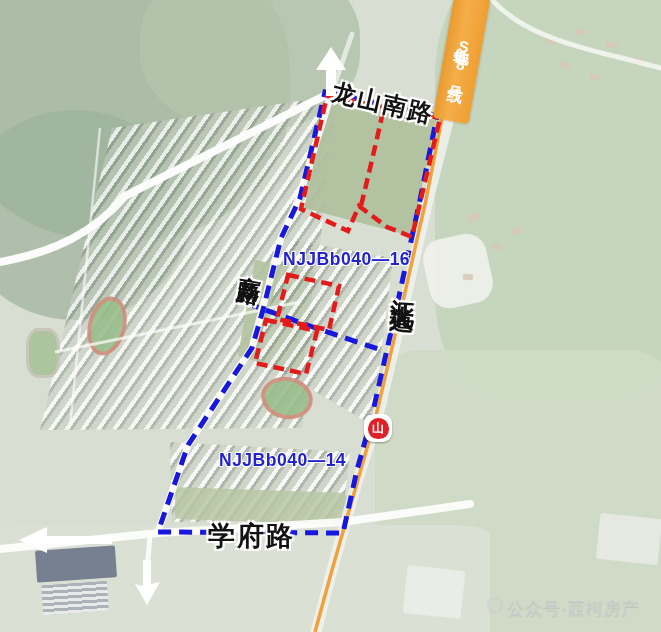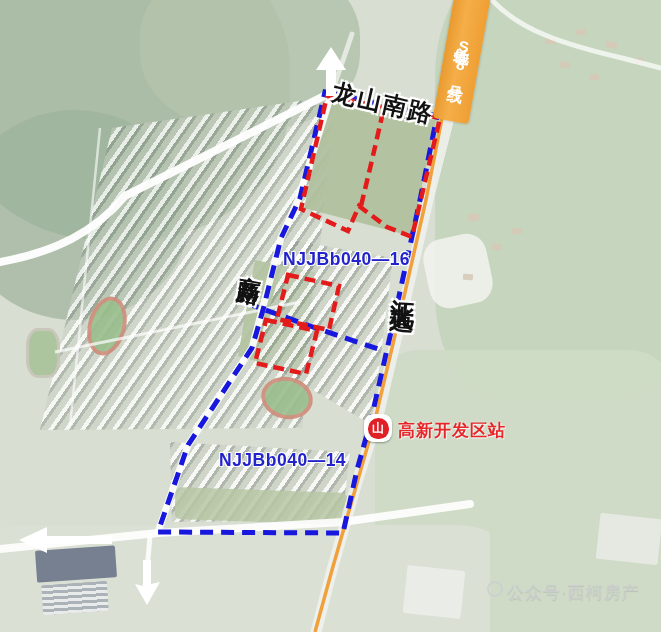--- a/index.html
+++ b/index.html
@@ -68,21 +68,21 @@
     background:rgba(253,253,253,.78);border-top-left-radius:10px;
   }
   .legend .row{position:absolute;left:10px;display:flex;align-items:center;}
   .legend .dashes{display:flex;margin-right:9px;}
   .legend .dash{width:15px;height:6px;margin-right:6px;border-radius:1px;}
   .legend .dash.red{background:#e31b1b;}
   .legend .dash.blue{background:#1717dd;}
   .legend .lbl{font-size:19px;font-weight:bold;color:#111;letter-spacing:1px;white-space:nowrap;}
   
   .watermark{
-    position:absolute;left:487px;top:581px;display:flex;align-items:flex-start;
+    position:absolute;left:487px;top:597px;display:flex;align-items:flex-start;
     color:rgba(205,205,210,.92);font-size:17px;letter-spacing:1px;white-space:nowrap;
     text-shadow:0 1px 1px rgba(120,120,120,.25);
   }
   .watermark .wicon{
     width:12px;height:12px;border:2px solid rgba(205,205,210,.8);border-radius:50%;
     margin-right:4px;flex:none;
   }
   svg{position:absolute;left:0;top:0;}
 </style>
 </head>
@@ -165,30 +165,30 @@
     <path d="M143,560 L151,560 L151,584 L160,582 L147,605 L135,584 L143,586 Z" fill="#ffffff"></path>
   </svg>
 
   <div class="metroband">
     <span>地铁S8号线</span>
   </div>
 
   <div class="roadlabel" style="left:336px;top:76px;font-size:24px;transform:rotate(13deg);transform-origin:left top;">龙山南路</div>
   <div class="roadlabel vert" style="left:240px;top:258px;font-size:23px;height:100px;transform:rotate(10deg);transform-origin:center top;letter-spacing:3px;">高新路</div>
   <div class="roadlabel vert" style="left:388px;top:280px;font-size:24.5px;height:120px;transform:rotate(4deg);transform-origin:center top;letter-spacing:3px;">江北大道</div>
+  <div class="roadlabel" style="left:208px;top:518px;font-size:27px;">学府路</div>
 
   <div class="parcellabel" style="left:283px;top:249px;">NJJBb040—16</div>
   <div class="parcellabel" style="left:219px;top:450px;">NJJBb040—14</div>
 
   <div class="station">
     <div class="emblem">
       <span>山</span>
     </div>
   </div>
-  <div class="stationlabel">高新开发区站</div>
 
 
   <div class="watermark">
     <span class="wicon"></span>
     <span>公众号·西柯房产</span>
   </div>
 
 </div>
 
 </body></html>

